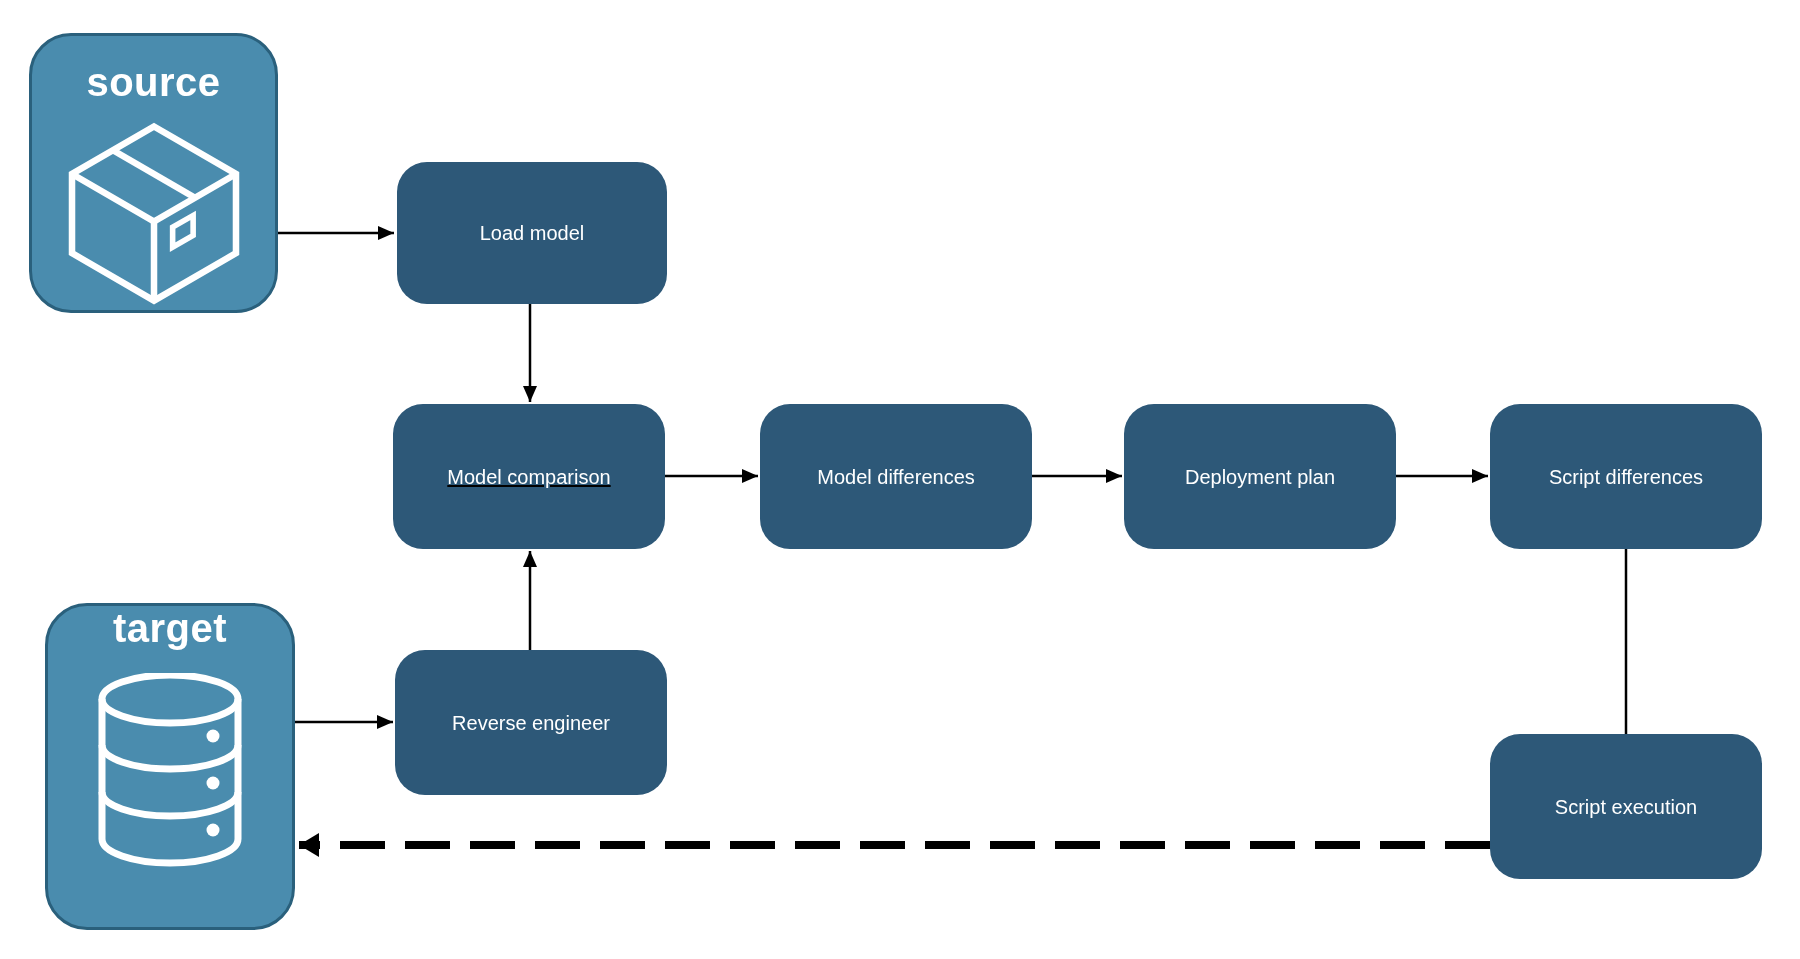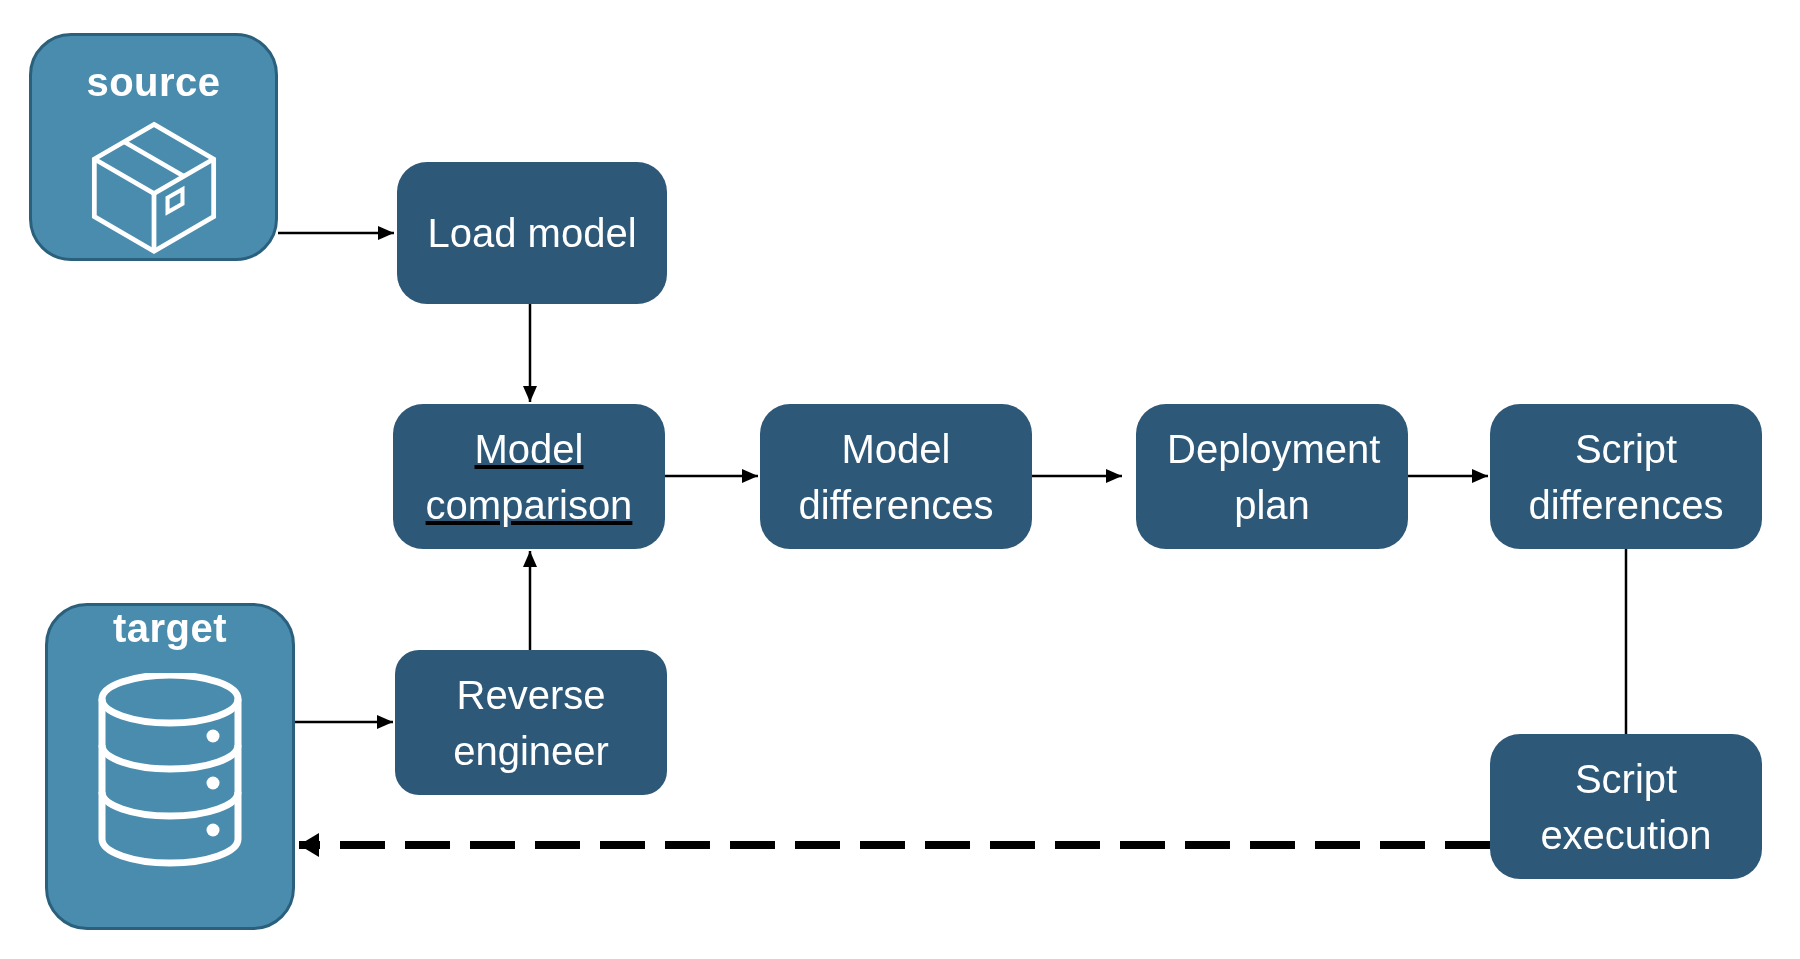--- a/index.html
+++ b/index.html
@@ -33,38 +33,38 @@
     height: 145px;
     background: var(--node-fill, #2d5878);
     border-radius: 30px;
     display: flex;
     align-items: center;
     justify-content: center;
     z-index: 2;
   }
   .node-label {
     color: var(--label-text, #ffffff);
-    font-size: 40px;
+    font-size: 20px;
     line-height: 1.4;
     text-align: center;
     max-width: 210px;
   }
 
   .endpoint {
     position: absolute;
     box-sizing: border-box;
     background: var(--endpoint-fill, #4a8cae);
     border: 3px solid var(--endpoint-border, #2a607c);
     border-radius: 42px;
     display: flex;
     flex-direction: column;
     align-items: center;
     z-index: 2;
   }
-  .endpoint.source { left: 29px; top: 33px; width: 249px; height: 228px; padding-top: 24px; }
+  .endpoint.source { left: 29px; top: 33px; width: 249px; height: 280px; padding-top: 24px; }
   .endpoint.target { left: 45px; top: 603px; width: 250px; height: 327px; }
   .ep-label {
     color: var(--label-text, #ffffff);
     font-size: 40px;
     font-weight: bold;
     letter-spacing: 0.5px;
   }
   .endpoint.source .ep-icon { margin-top: 14px; }
   .endpoint.target .ep-icon { margin-top: 22px; }
   .icon-stroke {
@@ -131,29 +131,29 @@
   </div>
 
   <div class="node" style="left:393px; top:404px;text-decoration:underline;">
     <span class="node-label">Model comparison</span>
   </div>
 
   <div class="node" style="left:760px; top:404px;">
     <span class="node-label">Model differences</span>
   </div>
 
-  <div class="node" style="left:1124px; top:404px;margin-left:12px;">
+  <div class="node" style="left:1124px; top:404px;">
     <span class="node-label">Deployment plan</span>
   </div>
 
   <div class="node" style="left:1490px; top:404px;">
     <span class="node-label">Script differences</span>
   </div>
 
-  <div class="node" style="left:395px; top:650px;border-radius:24px;">
+  <div class="node" style="left:395px; top:650px;">
     <span class="node-label">Reverse engineer</span>
   </div>
 
   <div class="node" style="left:1490px; top:734px;">
     <span class="node-label">Script execution</span>
   </div>
 
 </div>
 
 </body></html>

